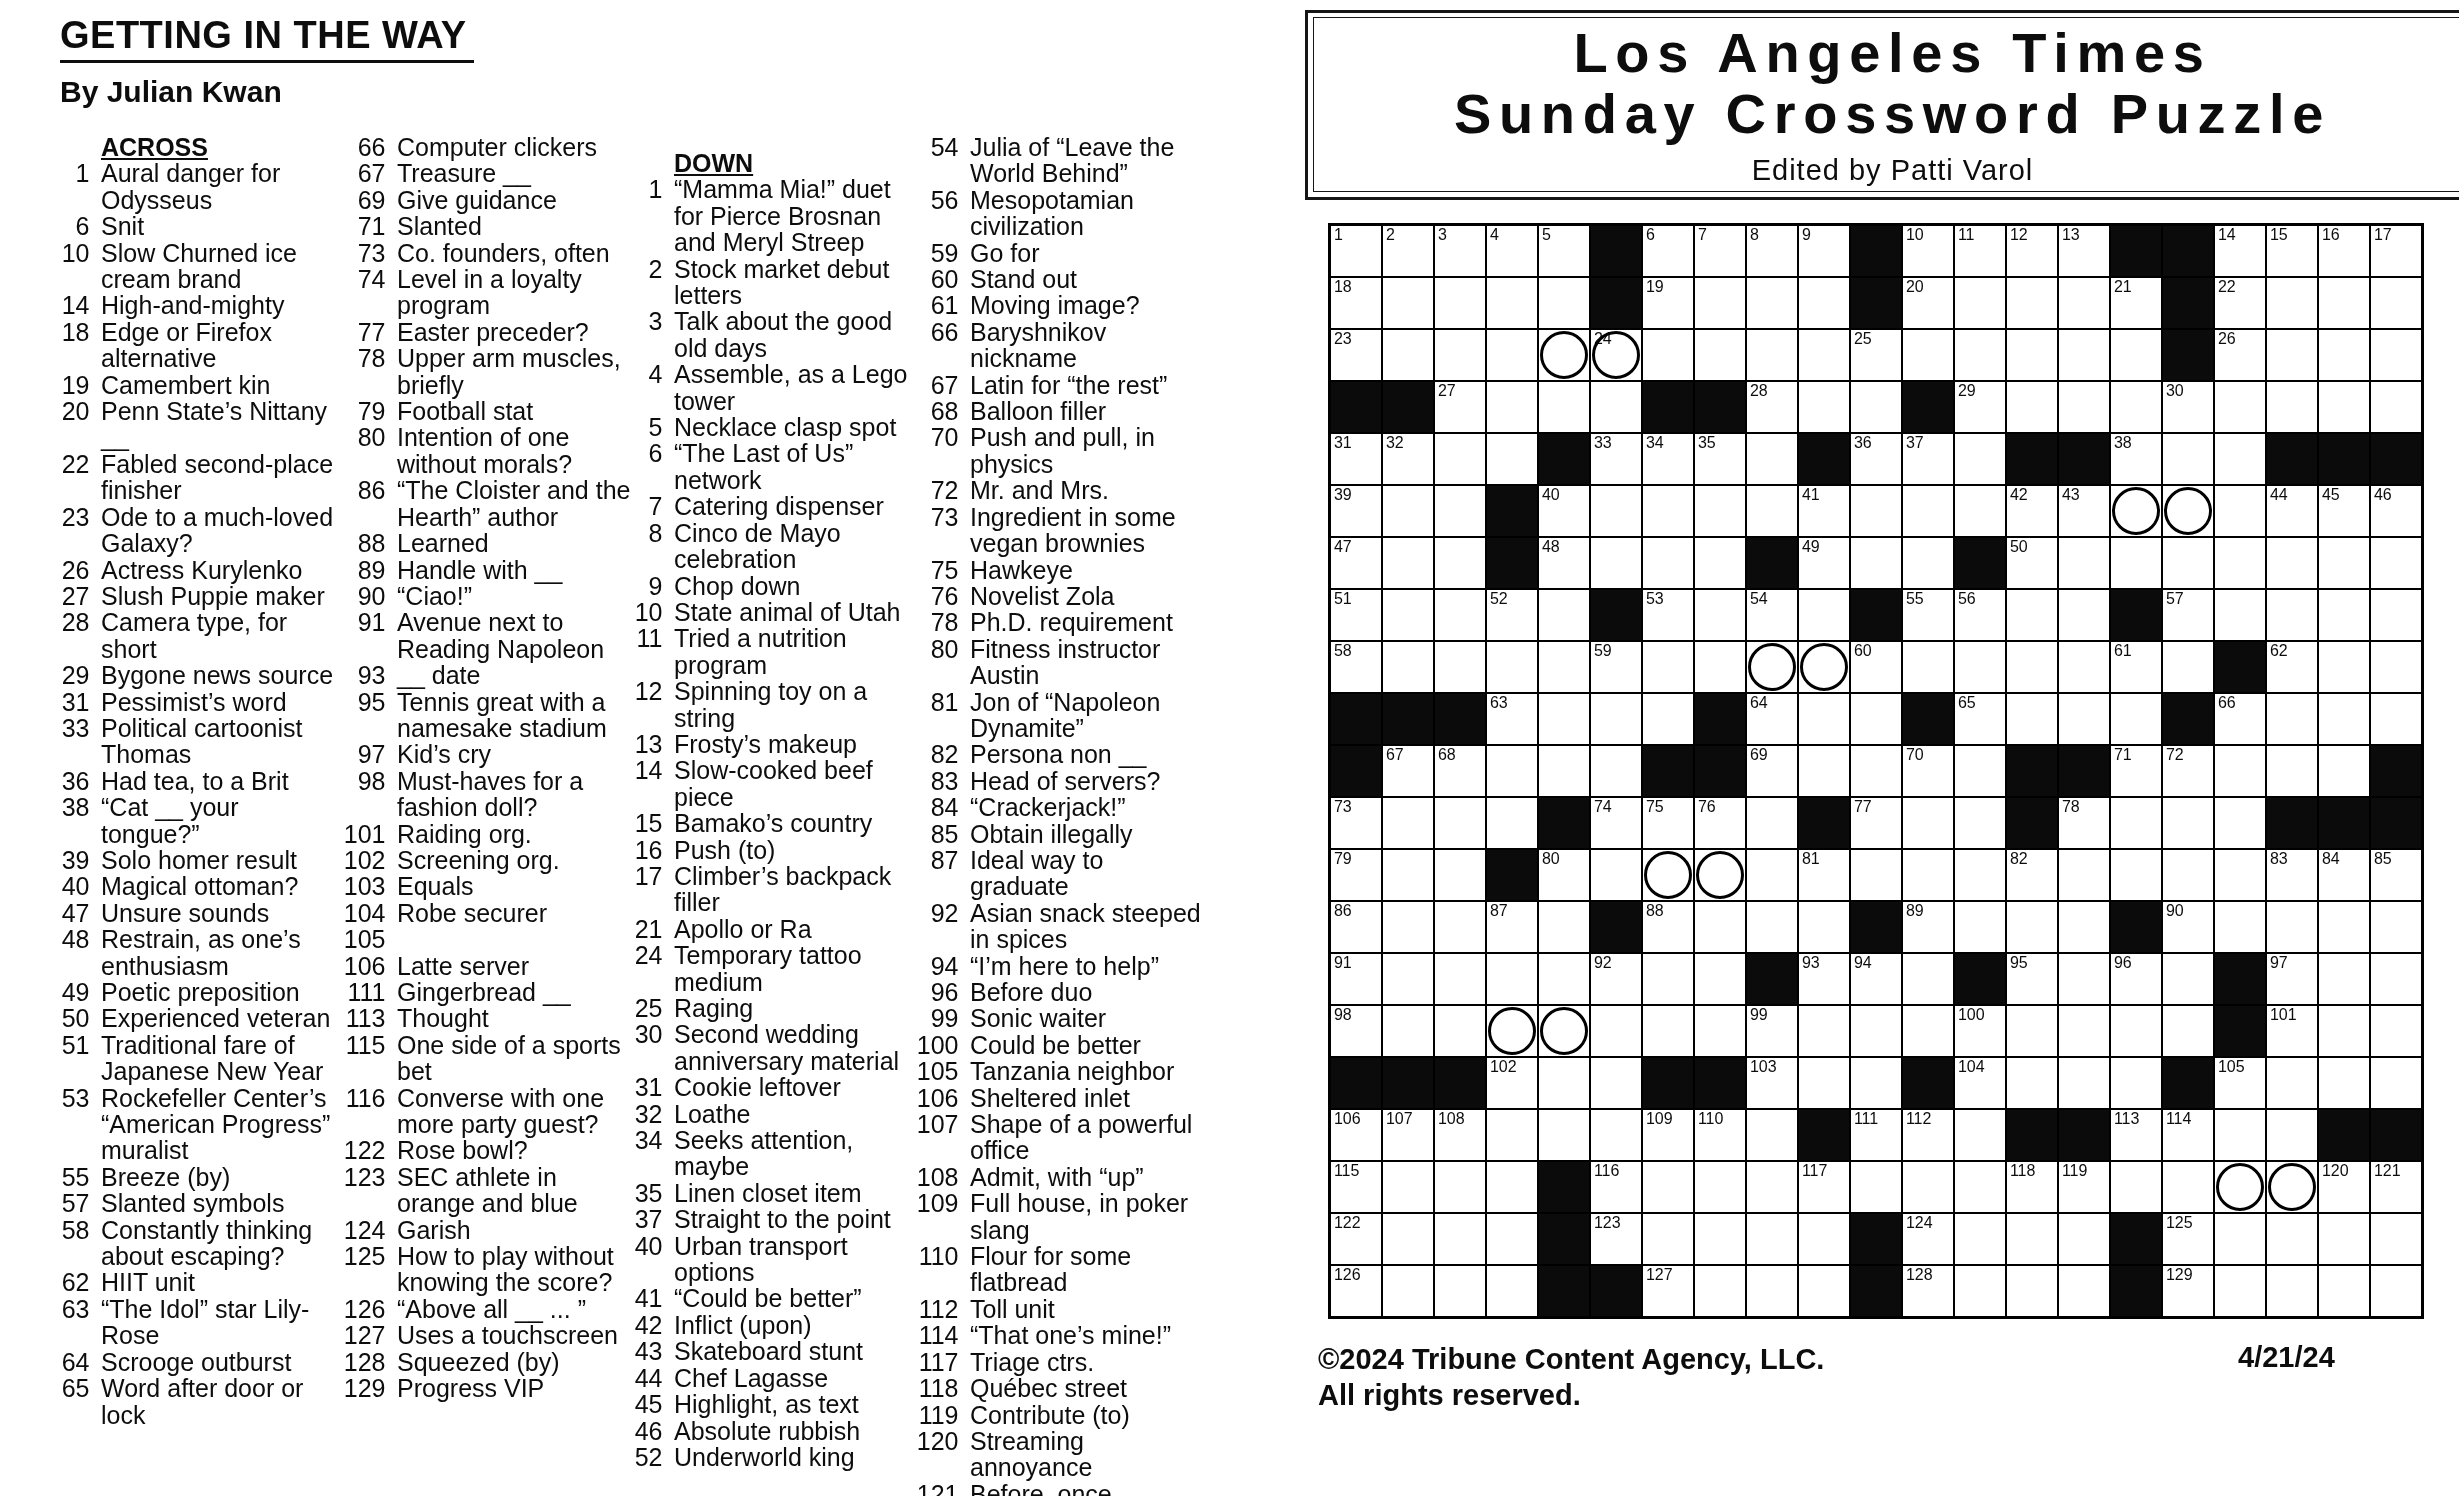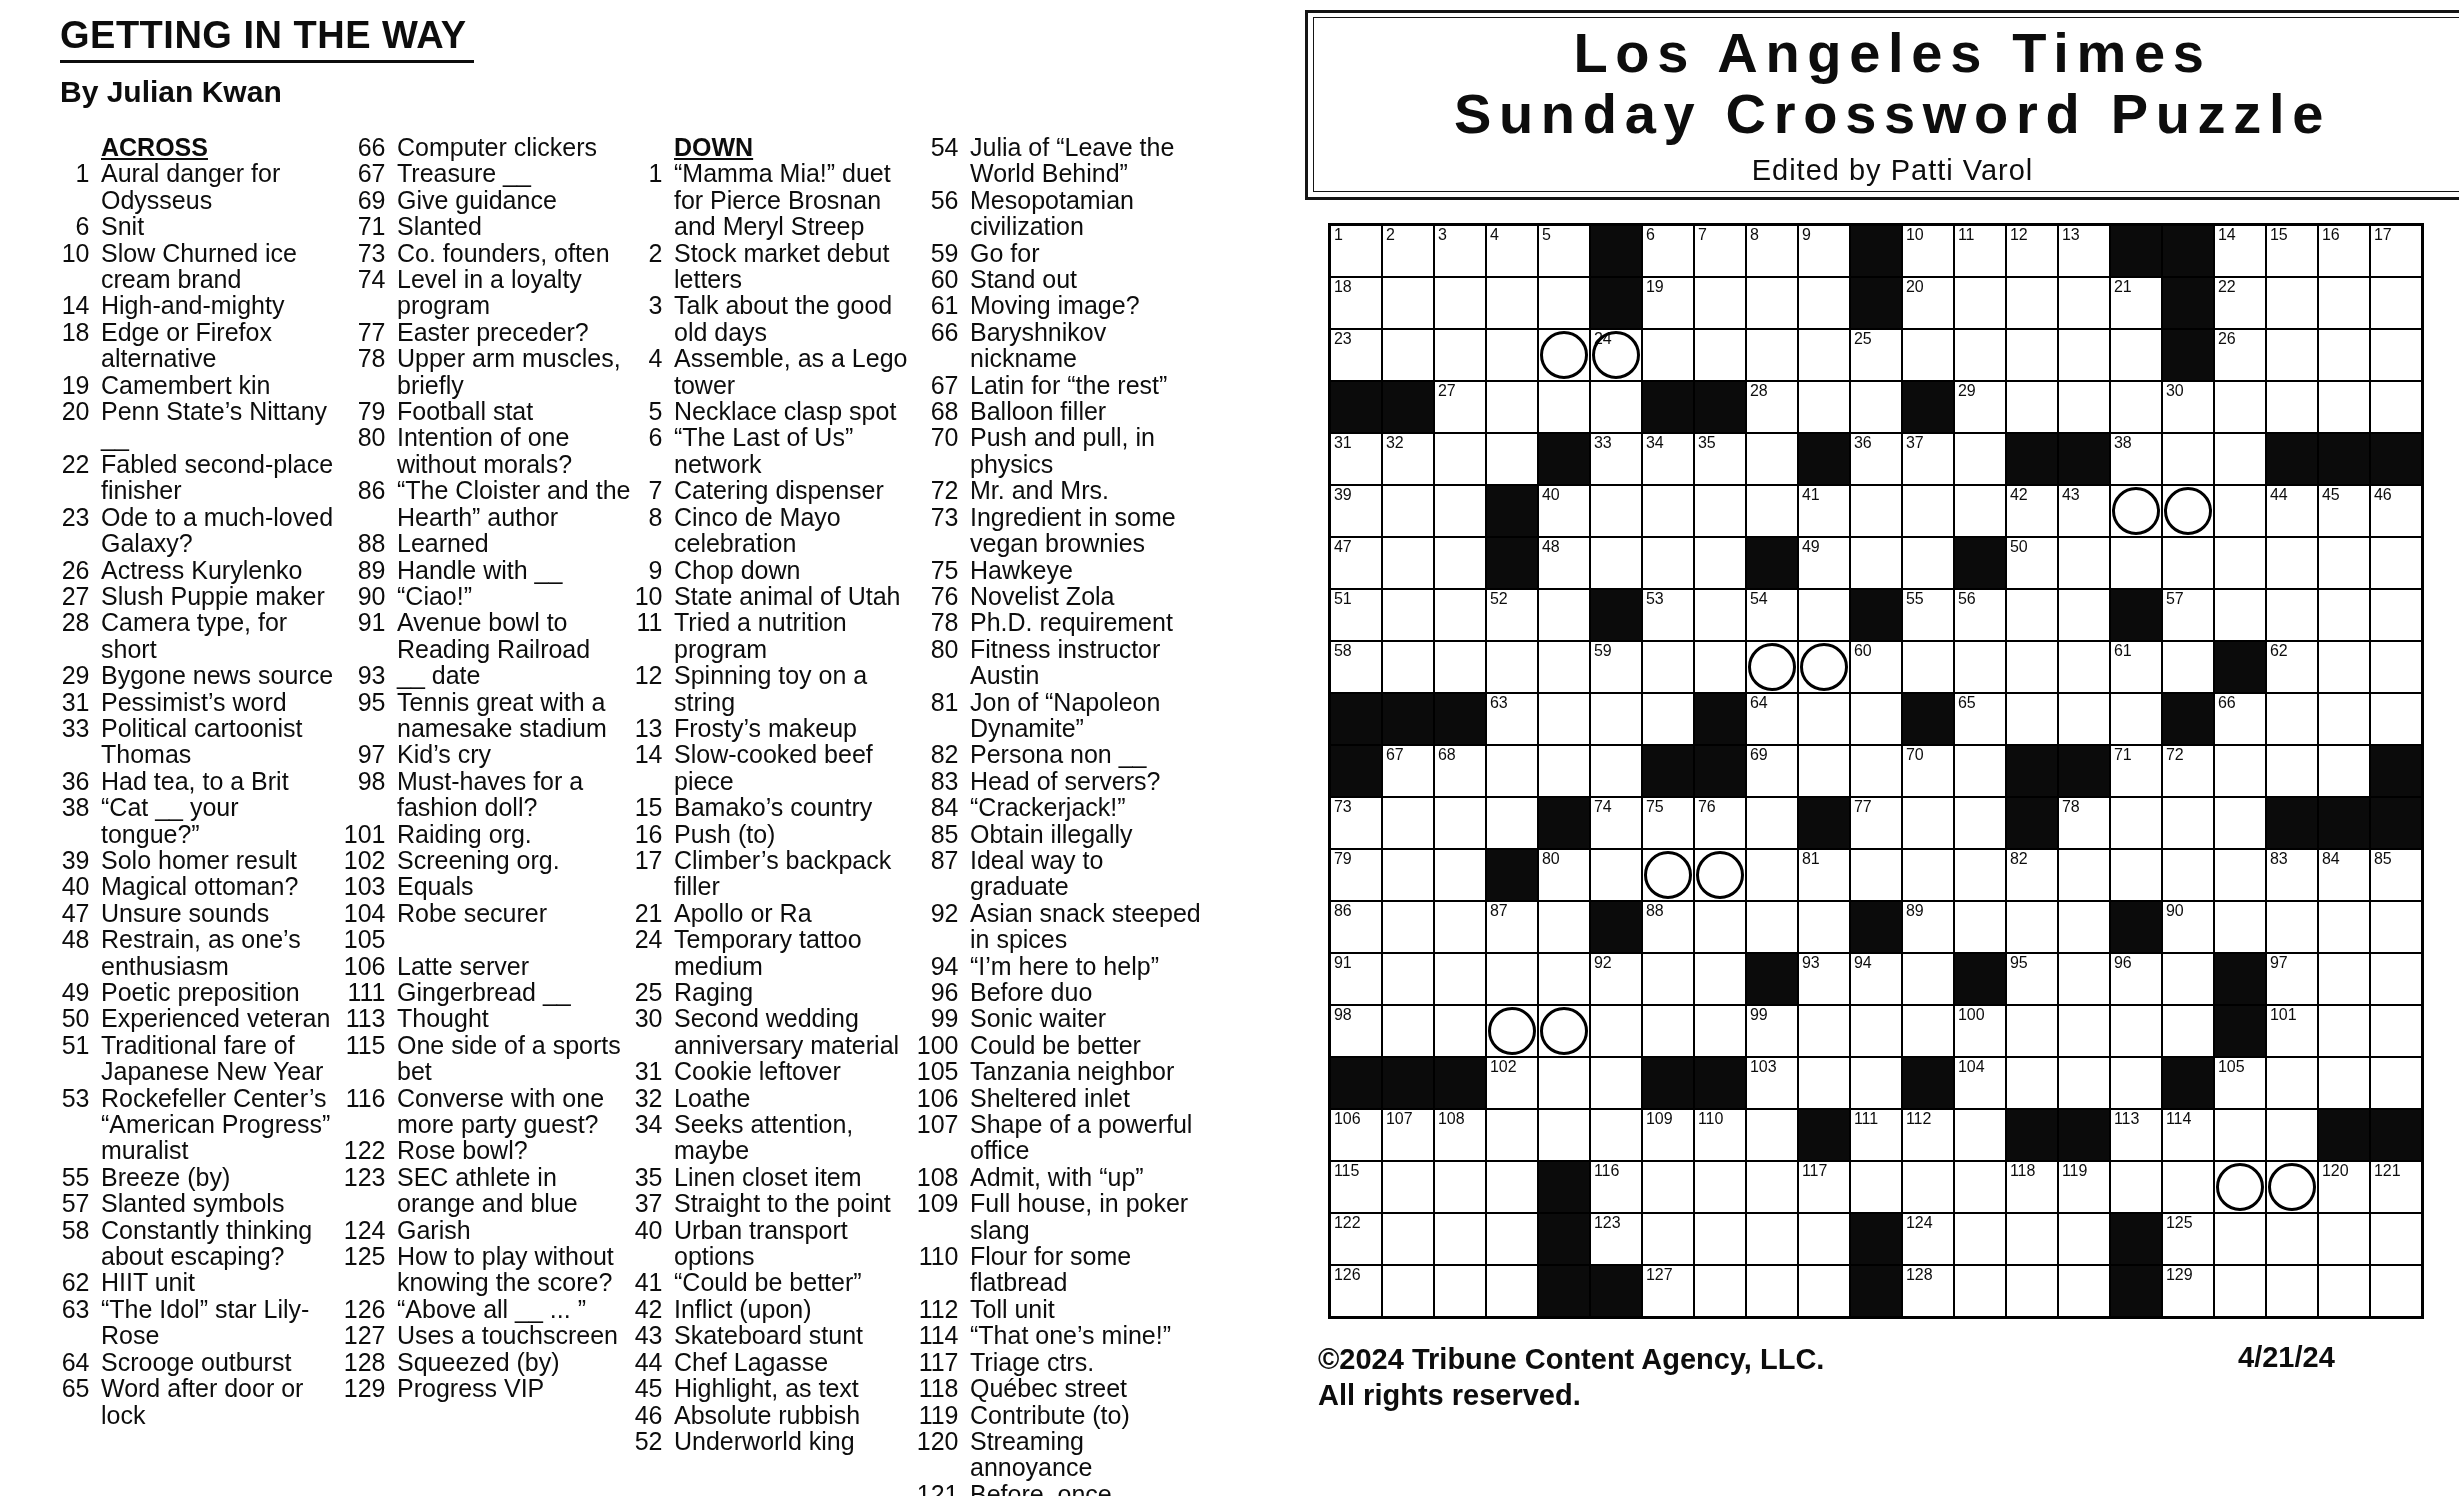--- a/index.html
+++ b/index.html
@@ -14,21 +14,21 @@
   .ccol{position:absolute;top:134px;font-size:25px;line-height:26.4px;}
   .ccol.c1{left:53px;width:284px;}
   .ccol.c2{left:342px;width:290px;}
   .ccol.c3{left:626px;width:294px;}
   .ccol.c4{left:915px;width:290px;}
   .clue{display:flex;align-items:flex-start;}
   .cn{flex:0 0 48px;text-align:right;padding-right:11.5px;box-sizing:border-box;}
   .ccol.c2 .cn,.ccol.c4 .cn{flex-basis:55px;}
   .ct{flex:1;}
   .clue-header{font-weight:bold;margin-left:48px;text-decoration:underline;}
-  .ccol.c3 .clue-header{margin-left:48px;}
+  .ccol.c3 .clue-header{margin-left:48px;margin-top:16px;}
 
   
   .titlebox{position:absolute;left:1305px;top:9.6px;width:1175px;height:190px;box-sizing:border-box;
             border:3.8px solid #151515;display:flex;flex-direction:column;align-items:center;justify-content:center;}
   .titlebox-inner{position:absolute;inset:4.8px;border:1.9px solid #151515;pointer-events:none;}
   .lat-line{font-size:56px;font-weight:bold;letter-spacing:7.7px;line-height:61px;text-align:center;white-space:nowrap;}
   .edited{font-size:29px;letter-spacing:1px;margin-top:9.6px;}
 
   
   .grid{position:absolute;left:1328px;top:223px;border:2.9px solid #000;background:#fff;
@@ -235,21 +235,21 @@
       <div class="clue">
         <span class="cn">89</span>
         <span class="ct">Handle with __</span>
       </div>
       <div class="clue">
         <span class="cn">90</span>
         <span class="ct">“Ciao!”</span>
       </div>
       <div class="clue">
         <span class="cn">91</span>
-        <span class="ct">Avenue bowl to Reading Railroad</span>
+        <span class="ct">Avenue next to Reading Napoleon</span>
       </div>
       <div class="clue">
         <span class="cn">93</span>
         <span class="ct">__ date</span>
       </div>
       <div class="clue">
         <span class="cn">95</span>
         <span class="ct">Tennis great with a namesake stadium</span>
       </div>
       <div class="clue">

